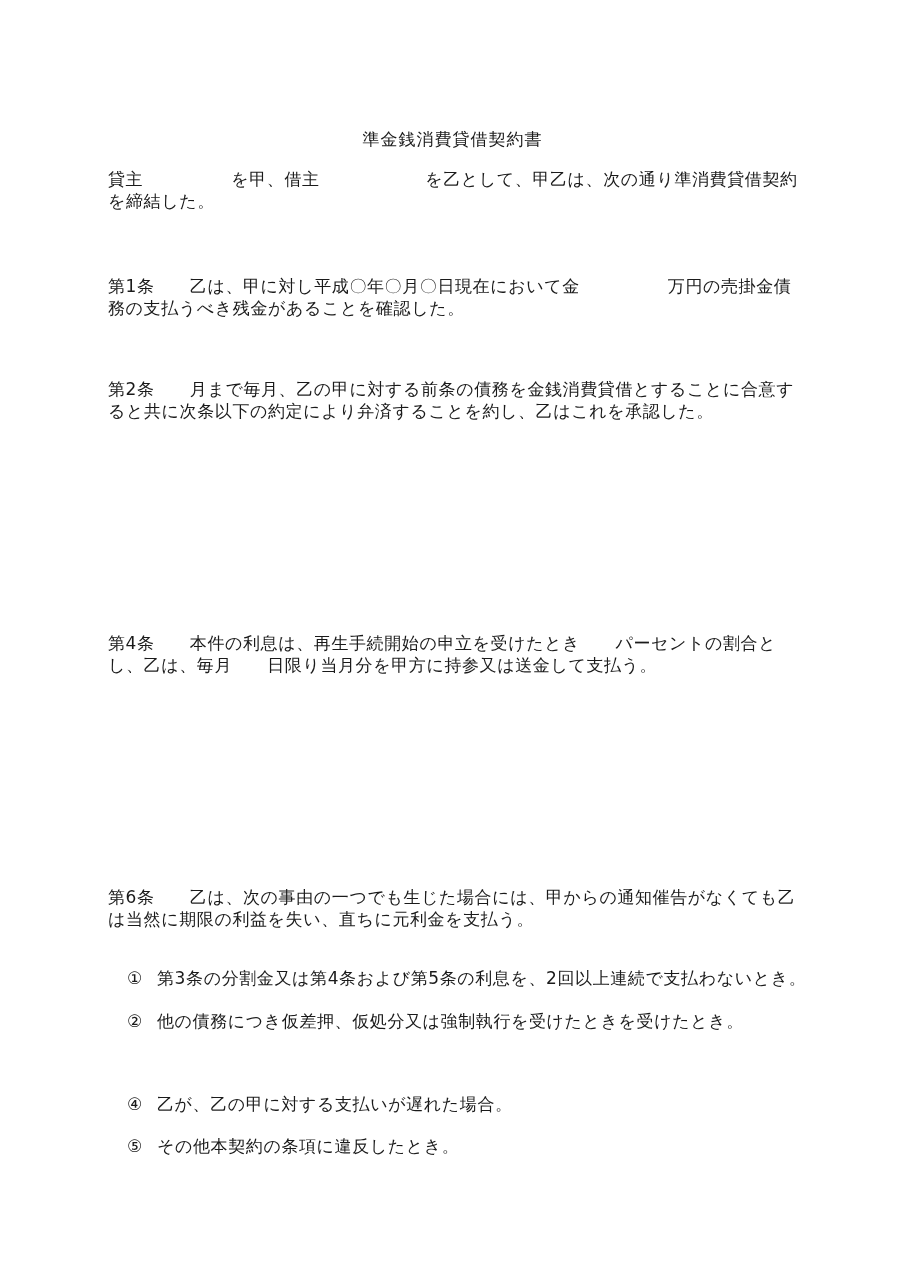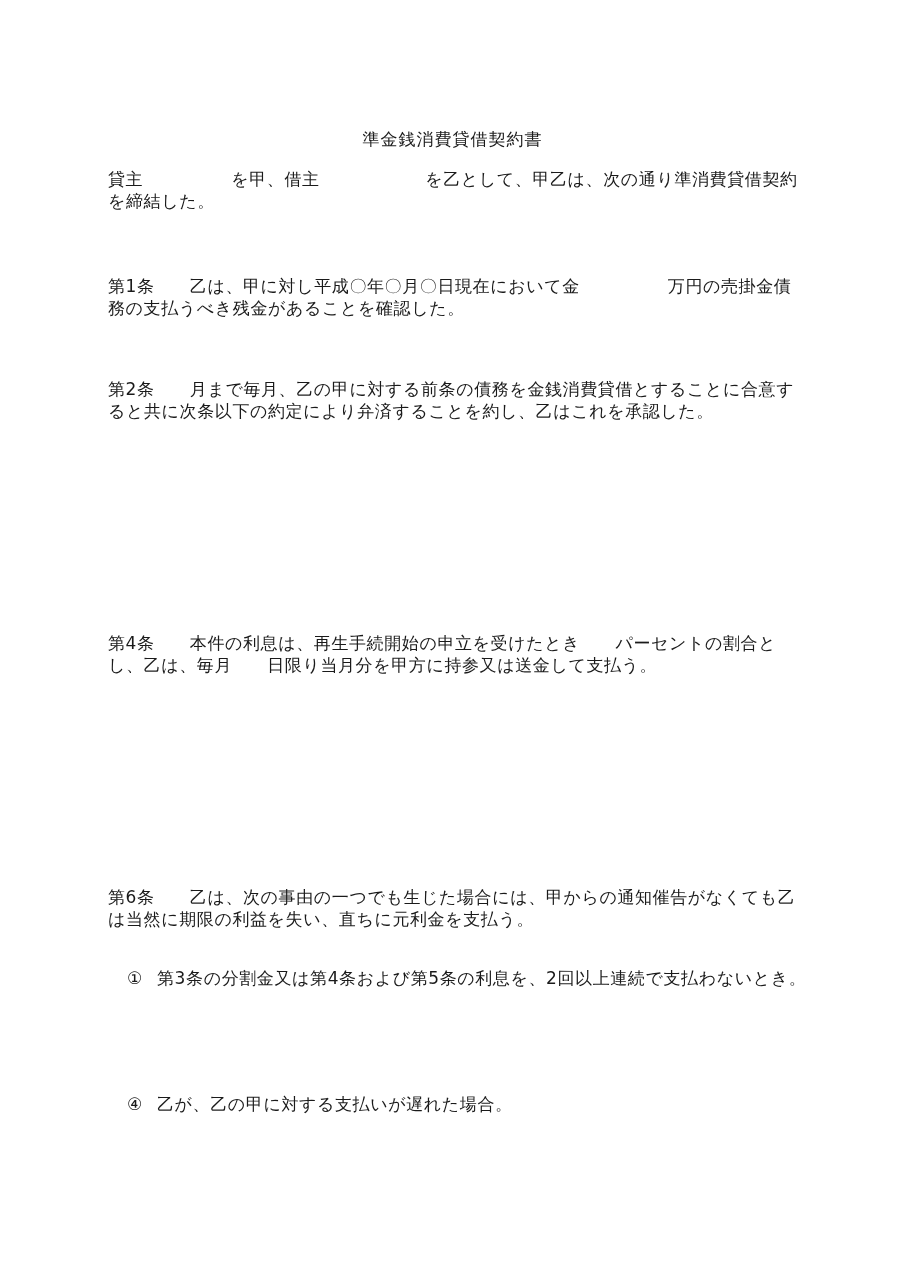--- a/index.html
+++ b/index.html
@@ -23,16 +23,22 @@
   <div class="para" style="top:168px;">貸主　　　　　を甲、借主　　　　　　を乙として、甲乙は、次の通り準消費貸借契約を締結した。</div>
 
   <div class="para" style="top:275px;">第1条　　乙は、甲に対し平成〇年〇月〇日現在において金　　　　　万円の売掛金債務の支払うべき残金があることを確認した。</div>
   <div class="para" style="top:378px;">第2条　　月まで毎月、乙の甲に対する前条の債務を金銭消費貸借とすることに合意すると共に次条以下の約定により弁済することを約し、乙はこれを承認した。</div>
   <div class="para" style="top:632px;">第4条　　本件の利息は、再生手続開始の申立を受けたとき　　パーセントの割合とし、乙は、毎月　　日限り当月分を甲方に持参又は送金して支払う。</div>
   <div class="para" style="top:842px;margin-top:44px;">第6条　　乙は、次の事由の一つでも生じた場合には、甲からの通知催告がなくても乙は当然に期限の利益を失い、直ちに元利金を支払う。</div>
 
   <div class="item" style="top:945px;">
     <span class="num">①</span><span>第3条の分割金又は第4条および第5条の利息を、2回以上連続で支払わないとき。</span>
   </div>
+  <div class="item" style="top:988px;">
+    <span class="num">②</span><span>他の債務につき仮差押、仮処分又は強制執行を受けたときを受けたとき。</span>
+  </div>
   <div class="item" style="top:1071px;">
     <span class="num">④</span><span>乙が、乙の甲に対する支払いが遅れた場合。</span>
+  </div>
+  <div class="item" style="top:1113px;">
+    <span class="num">⑤</span><span>その他本契約の条項に違反したとき。</span>
   </div>
 </div>
 
 </body></html>

